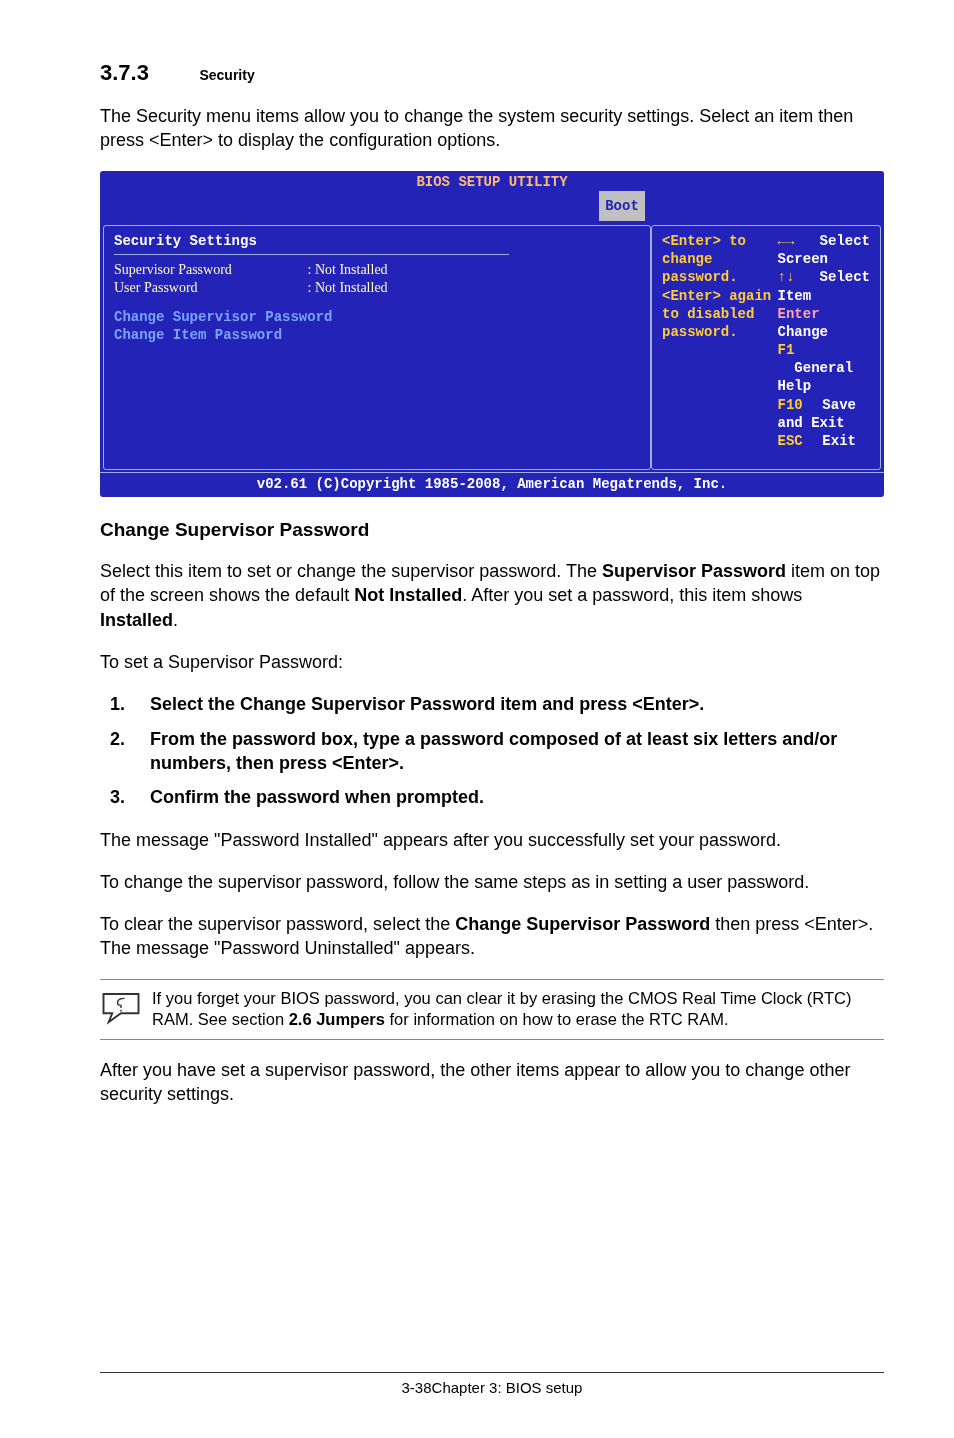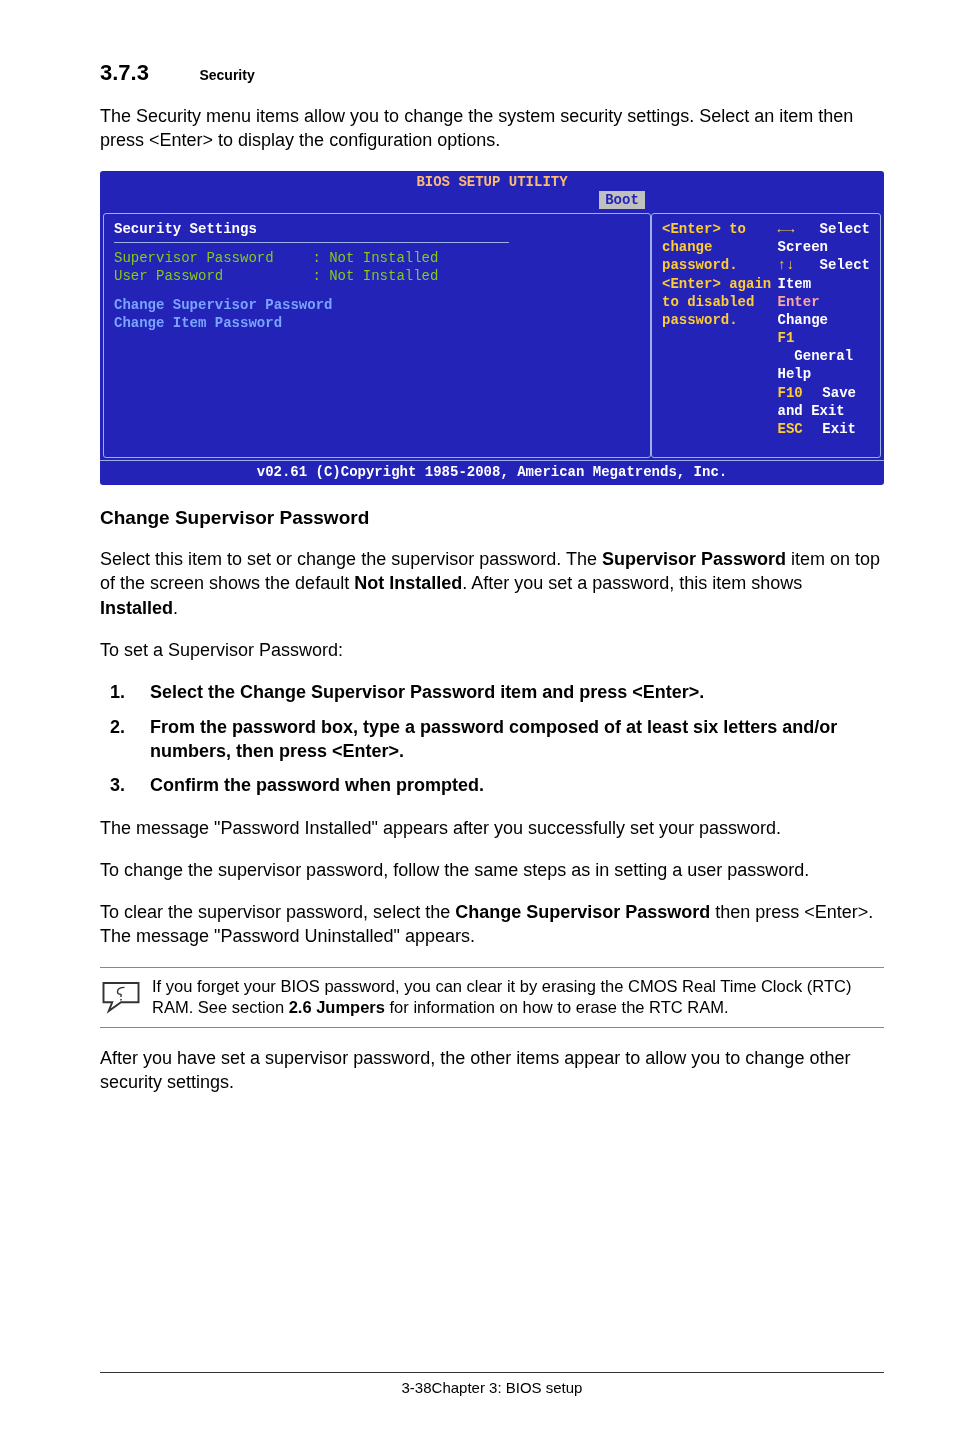--- a/index.html
+++ b/index.html
@@ -50,21 +50,21 @@
     .bios-tab-row {
       background: #2323b8;
       text-align: center;
       padding: 0 0 2px 260px;
     }
     .bios-tab {
       display: inline-block;
       background: #c0c0c0;
       color: #2323b8;
       font-weight: bold;
-      padding: 0 6px;
+      padding: 6px 6px;
     }
     .bios-body {
       display: flex;
       background: #2323b8;
     }
     .bios-left {
       flex: 1;
       border: 1px solid #9bb0e6;
       margin: 2px 0 2px 3px;
       padding: 6px 10px 8px 10px;
@@ -84,21 +84,21 @@
     }
     .bios-section-title {
       color: #fff;
       font-weight: bold;
     }
     .bios-divider {
       border-top: 1px solid #9bb0e6;
       margin: 4px 0 6px;
       width: 75%;
     }
-    .bios-readonly { color: #84cc16; }
+    .bios-readonly { color: #fef9c3; font-family: Liberation Serif, serif; }
     .bios-action { color: #7aa4ff; font-weight: bold; margin-top: 10px; }
     .bios-help-top { font-weight: bold; }
     .bios-help-bottom { font-weight: bold; color: #fff; }
     .bios-help-bottom .arrows { color: #ffcc33; }
     .bios-help-bottom .key { color: #fca5a5; display:inline-block; width: 42px;}
     .bios-help-bottom .key-narrow { color: #ffcc33; display:inline-block; width: 28px;}
     .bios-footer {
       background: #2323b8;
       color: #fff;
       text-align: center;
@@ -121,21 +121,21 @@
       margin-bottom: 10px;
       padding-left: 20px;
       font-weight: bold;
     }
     .note-row {
       display: flex;
       border-top: 1px solid #888;
       border-bottom: 1px solid #888;
       padding: 8px 0;
       margin: 8px 0 14px;
-      align-items: flex-end;
+      align-items: flex-start;
     }
     .note-icon {
       width: 52px;
       flex-shrink: 0;
       padding-top: 2px;
     }
     .note-icon svg { width: 42px; height: 36px; }
     .note-text {
       font-size: 16.5px;
       line-height: 1.3;

